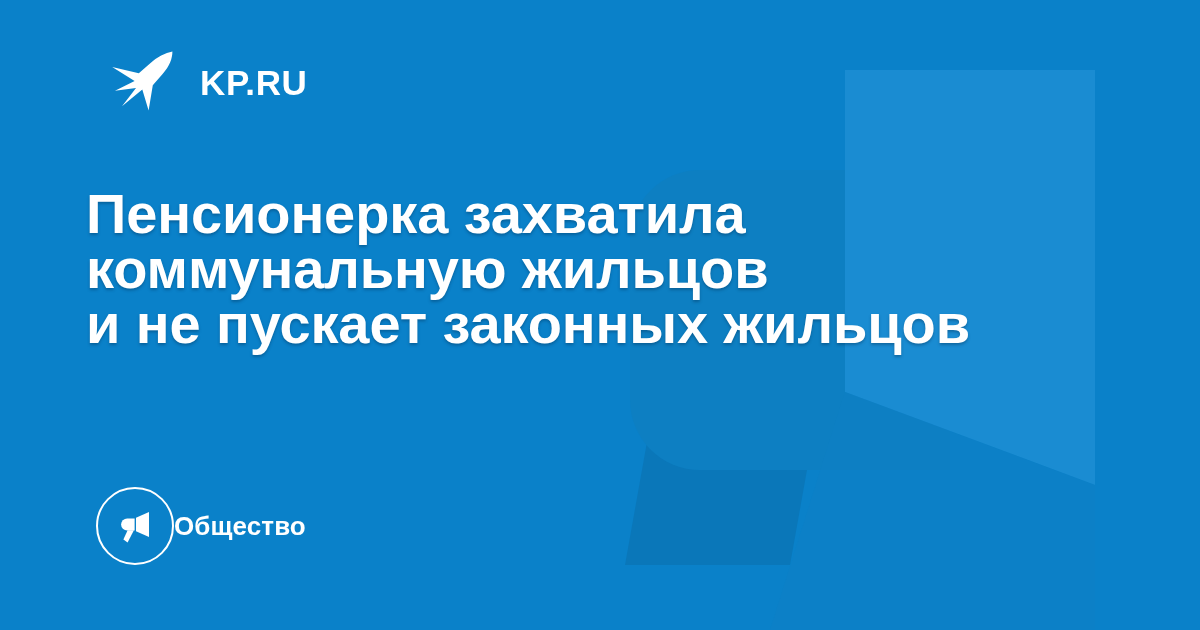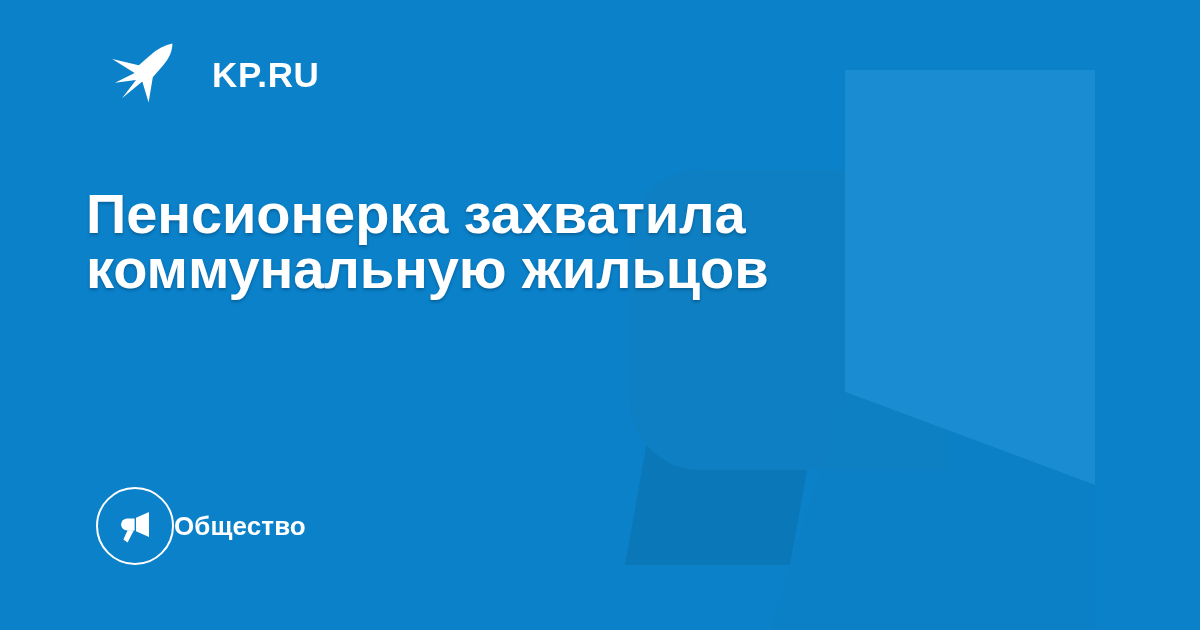--- a/index.html
+++ b/index.html
@@ -24,24 +24,24 @@
     inset: 0;
     width: 1200px;
     height: 630px;
     pointer-events: none;
   }
 
   
   .logo-row {
     position: absolute;
     left: 108px;
-    top: 36px;
+    top: 44px;
     display: flex;
     align-items: center;
-    gap: 34px;
+    gap: 22px;
     height: 74px;
   }
   .bird {
     width: 70px;
     height: 70px;
     display: block;
     flex: 0 0 auto;
   }
   .brand {
     color: #ffffff;
@@ -120,20 +120,21 @@
   <div class="logo-row">
     <svg class="bird" viewBox="0 0 100 100" aria-hidden="true">
       <path fill="#ffffff" d="M92 8 C82 10 70 16 60 25 L44 39 L6 30 L38 50 L10 64 L40 60 L20 86 L49 62 L58 92 L64 56 L78 40 C88 29 92 18 92 8 Z"></path>
     </svg>
     <div class="brand">KP.RU</div>
   </div>
 
   <div class="headline">
     <span class="hl">Пенсионерка захватила</span>
     <span class="hl">коммунальную жильцов</span>
+    <span class="hl">и не пускает законных жильцов</span>
   </div>
 
   <div class="category">
     <span class="cat-circle">
       <svg width="40" height="40" viewBox="0 0 40 40" aria-hidden="true">
         <path fill="#ffffff" d="M34 6 L34 31 L21 25.2 L21 11.8 Z"></path>
         <path fill="#ffffff" d="M12.2 12.4 L19.6 12.4 L19.6 24.6 L12.2 24.6 A6.1 6.1 0 0 1 12.2 12.4 Z"></path>
         <path fill="#ffffff" d="M12.6 24.2 L18.9 24.2 L12.6 36.4 L8.4 33.4 Z"></path>
       </svg>
     </span>

